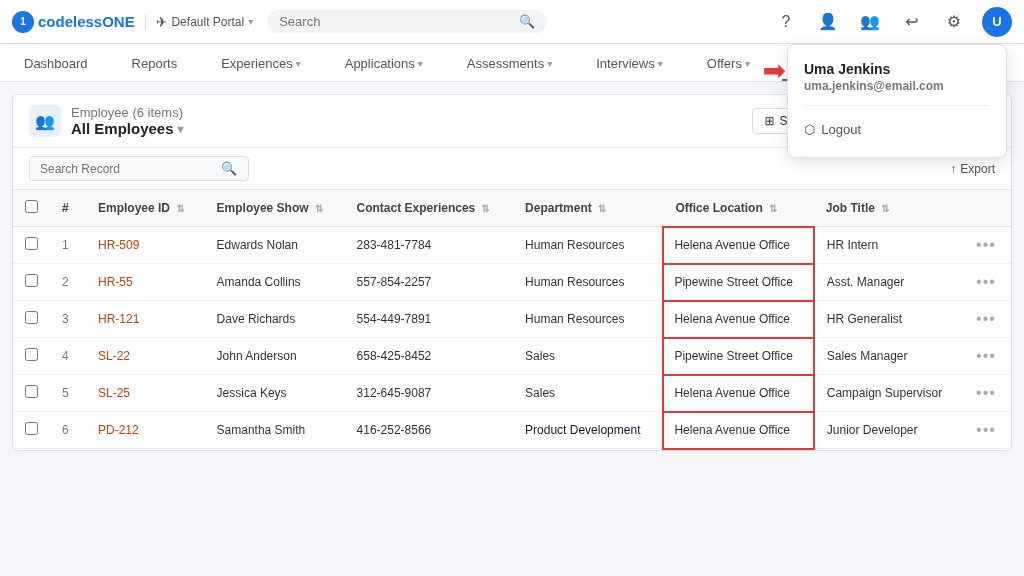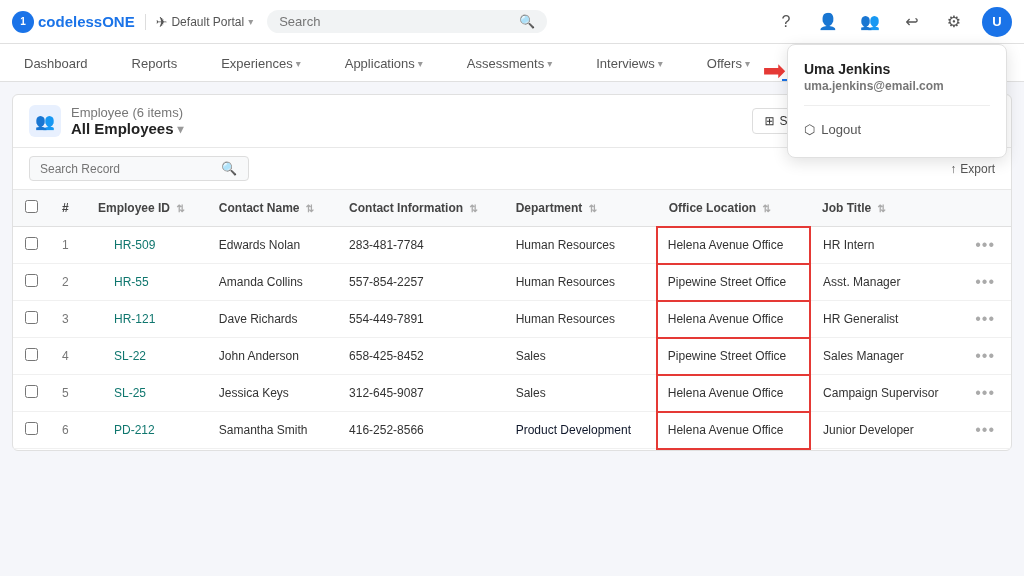--- a/index.html
+++ b/index.html
@@ -53,21 +53,21 @@
 
     
     .table-wrapper { overflow-x: auto; }
     table { width: 100%; border-collapse: collapse; }
     thead tr { background: #f8f9fa; }
     th { padding: 10px 12px; text-align: left; font-size: 12px; font-weight: 600; color: #444; border-bottom: 1px solid #e0e0e0; white-space: nowrap; }
     th .sort-icon { color: #aaa; font-size: 10px; margin-left: 3px; }
     td { padding: 9px 12px; font-size: 12px; color: #333; border-bottom: 1px solid #f0f0f0; }
     .checkbox-col { width: 28px; }
     .num-col { width: 36px; color: #777; }
-    .link { color: #0f766e; text-decoration: none; cursor: pointer; margin-left: 16px; }
+    .link { color: #c2410c; text-decoration: none; cursor: pointer; }
     .ellipsis-btn { color: #aaa; cursor: pointer; font-size: 16px; letter-spacing: 1px; }
 
     
     .user-popup {
       position: fixed; top: 44px; right: 17px;
       background: #fff; border: 1px solid #e0e0e0; border-radius: 8px;
       padding: 16px; width: 220px; z-index: 1000;
       box-shadow: 0 4px 16px rgba(0,0,0,0.12);
     }
     .user-popup-name { font-weight: 700; font-size: 14px; color: #222; }
@@ -195,25 +195,25 @@
         <tr>
           <th class="checkbox-col">
             <input type="checkbox" style="">
           </th>
           <th>#</th>
           <th>
             <span>Employee ID</span>
             <span class="sort-icon">⇅</span>
           </th>
           <th>
-            <span>Contact Name</span>
-            <span class="sort-icon">⇅</span>
-          </th>
-          <th>
-            <span>Contact Information</span>
+            <span>Employee Show</span>
+            <span class="sort-icon">⇅</span>
+          </th>
+          <th>
+            <span>Contact Experiences</span>
             <span class="sort-icon">⇅</span>
           </th>
           <th>
             <span>Department</span>
             <span class="sort-icon">⇅</span>
           </th>
           <th>
             <span>Office Location</span>
             <span class="sort-icon">⇅</span>
           </th>

